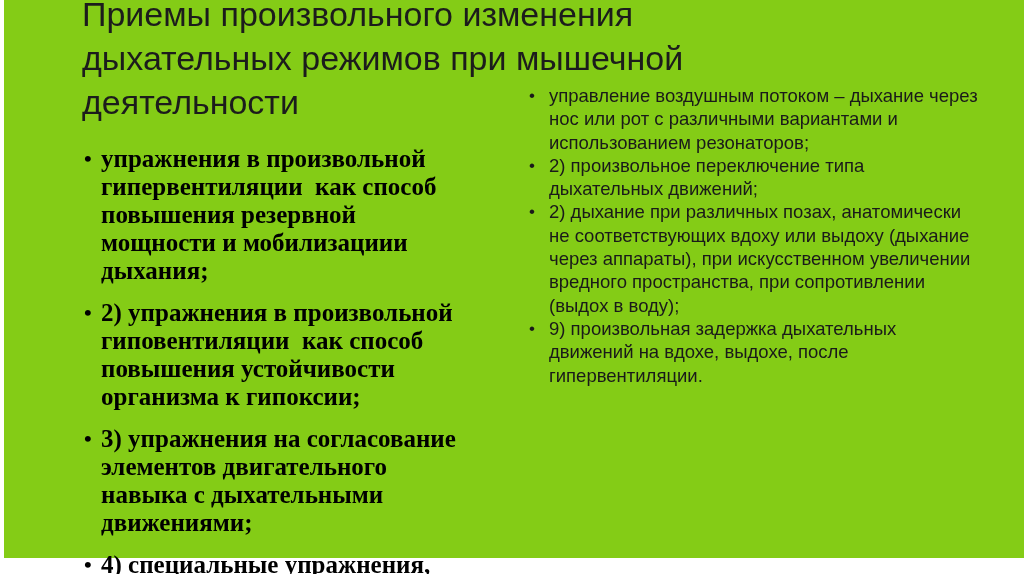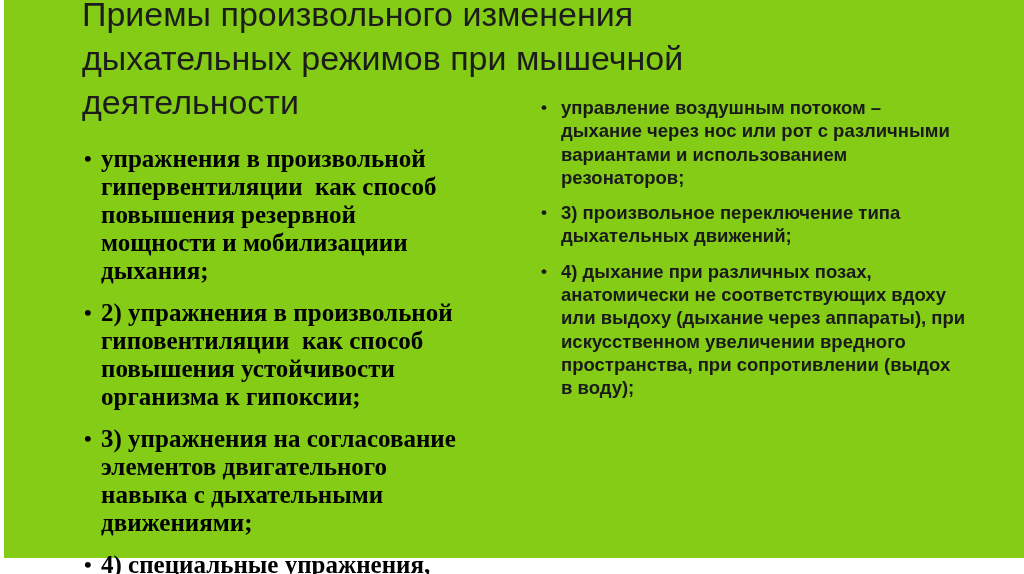--- a/index.html
+++ b/index.html
@@ -70,33 +70,33 @@
     left: 525px;
     top: 84px;
     width: 449px;
     font-family: "Liberation Sans", "DejaVu Sans", sans-serif;
     font-size: 18.5px;
     line-height: 23.3px;
     color: #1a1a1a;
   }
   ul.right-col li {
     padding-left: 20px;
-    margin: 12px;
-    font-weight: bold;
+    margin: 0;
   }
   ul.right-col li::before {
     font-size: 17px;
   }
 </style>
 </head>
 <body>
 
 <div class="slide">
   <h1 class="slide-title">Приемы произвольного изменения дыхательных режимов при мышечной деятельности</h1>
 
   <ul class="bullets left-col"><li>упражнения в произвольной гипервентиляции  как способ повышения резервной мощности и мобилизациии дыхания;</li><li>2) упражнения в произвольной гиповентиляции  как способ повышения устойчивости организма к гипоксии;</li><li>3) упражнения на согласование элементов двигательного навыка с дыхательными движениями;</li><li>4) специальные упражнения, применяемые в различные моменты мышечной деятельности.</li></ul>
 
   <ul class="bullets right-col">
       <li>управление воздушным потоком – дыхание через нос или рот с различными вариантами и использованием резонаторов;</li>
-      <li>3) произвольное переключение типа дыхательных движений;</li>
-      <li>4) дыхание при различных позах, анатомически не соответствующих вдоху или выдоху (дыхание через аппараты), при искусственном увеличении вредного пространства, при сопротивлении (выдох в воду);</li>
+      <li>2) произвольное переключение типа дыхательных движений;</li>
+      <li>2) дыхание при различных позах, анатомически не соответствующих вдоху или выдоху (дыхание через аппараты), при искусственном увеличении вредного пространства, при сопротивлении (выдох в воду);</li>
+      <li>9) произвольная задержка дыхательных движений на вдохе, выдохе, после гипервентиляции.</li>
     </ul>
 </div>
 
 </body></html>

